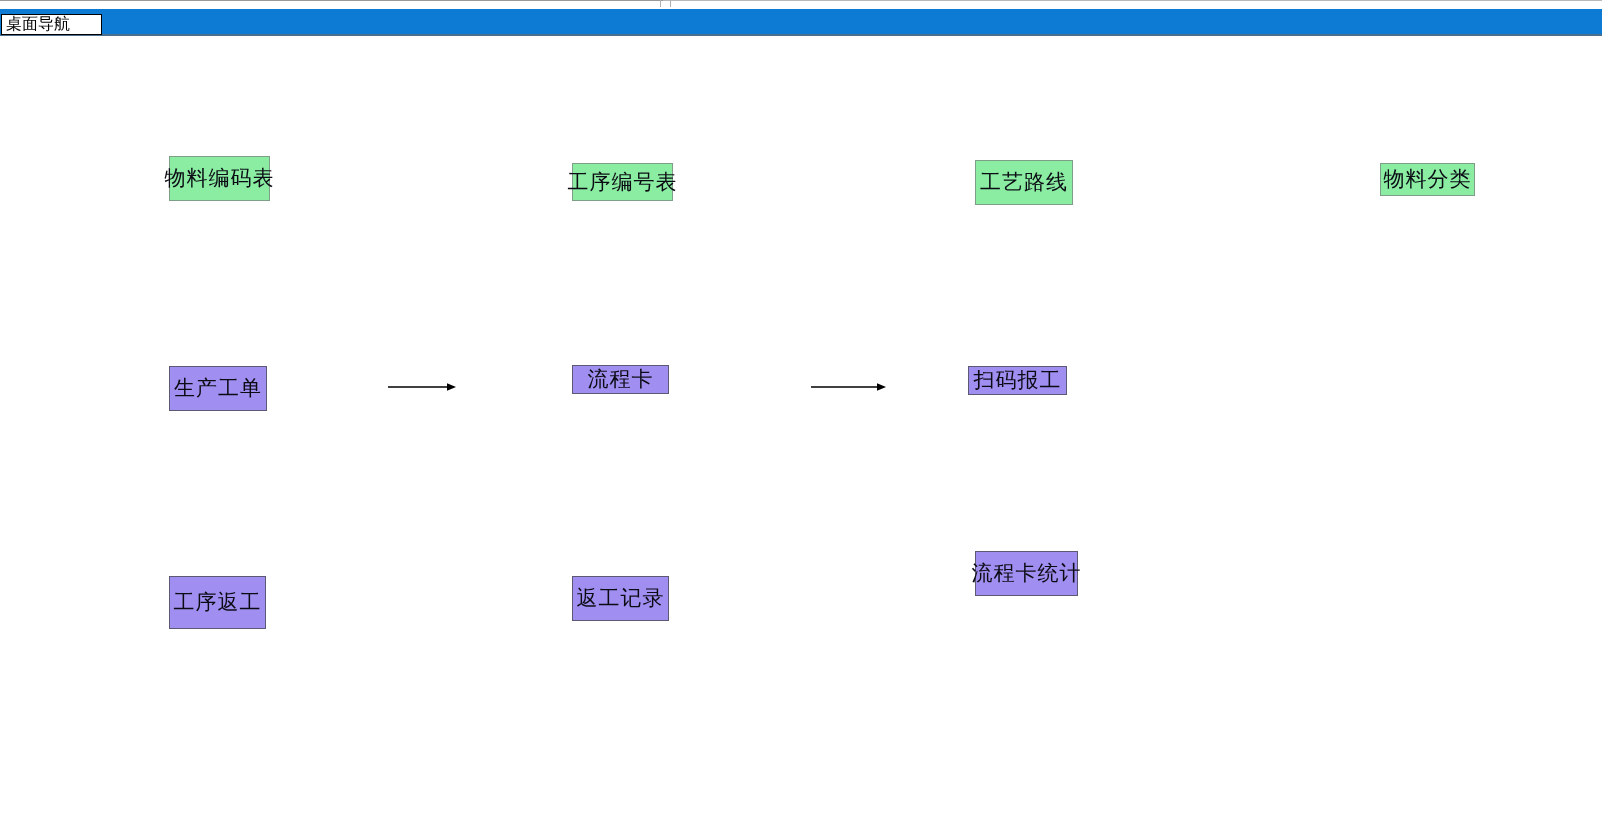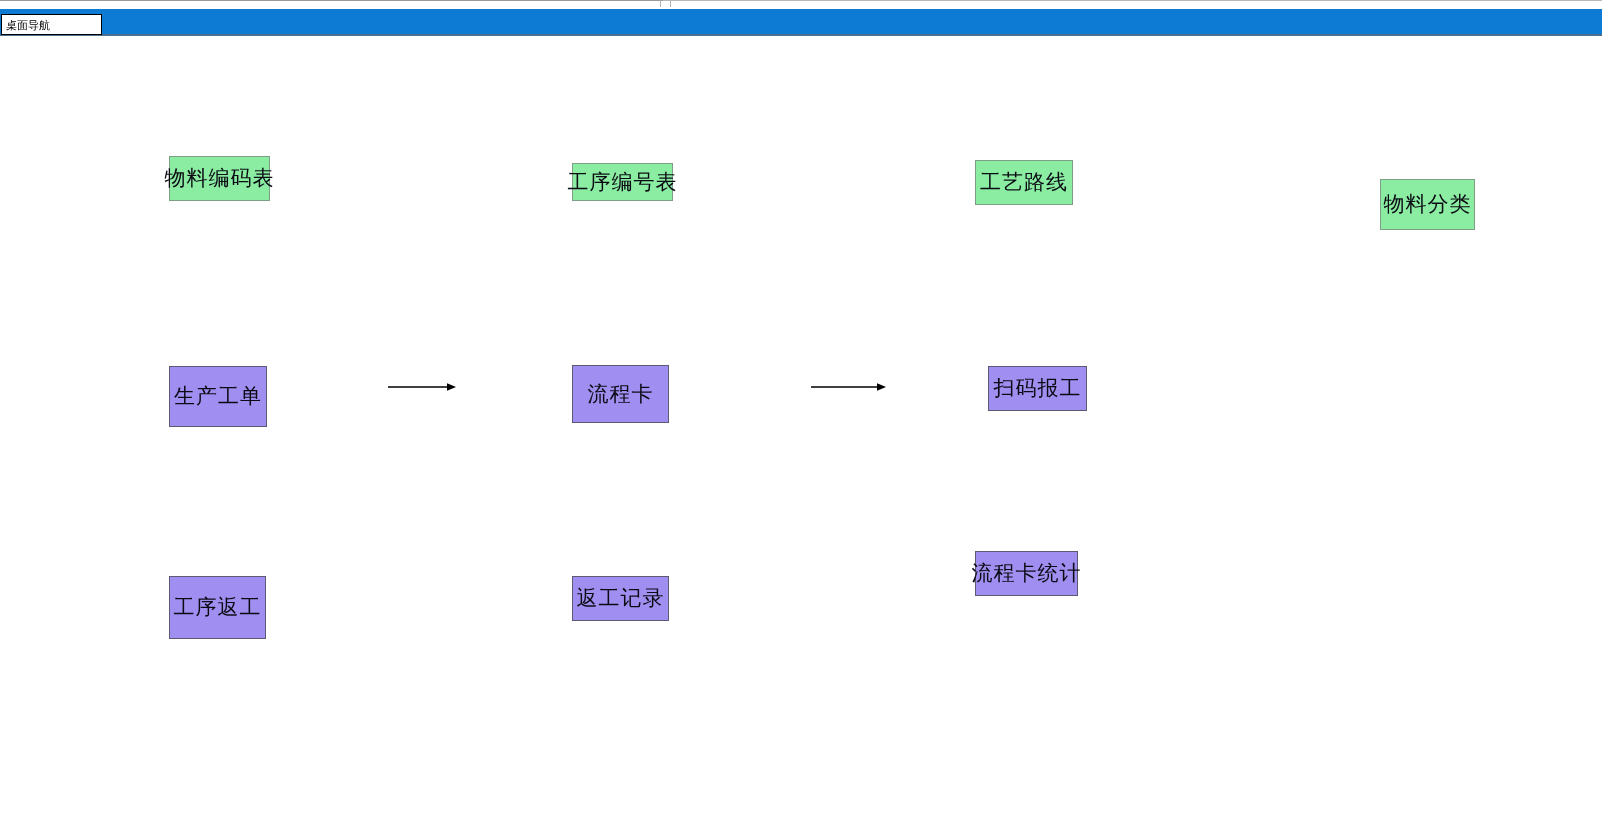--- a/index.html
+++ b/index.html
@@ -65,22 +65,22 @@
     width: 101px;
     height: 21px;
     background: #ffffff;
     border: 1px solid #000000;
     box-sizing: border-box;
     display: flex;
     align-items: center;
     padding-left: 4px;
   }
   .tab-label {
-    font-family: Liberation Sans, sans-serif;
-    font-size: 11px;
+    font-family: Liberation Mono, monospace;
+    font-size: 16px;
     line-height: 12px;
     color: #000000;
     white-space: nowrap;
     letter-spacing: 0px;
   }
 
   
   #canvas {
     position: absolute;
     left: 0;
@@ -150,33 +150,33 @@
     </div>
     <div class="node green" style="left: 169px; top: 120px; width: 101px; height: 45px;">
       <span>物料编码表</span>
     </div>
     <div class="node green" style="left: 572px; top: 127px; width: 101px; height: 38px;">
       <span>工序编号表</span>
     </div>
     <div class="node green" style="left: 975px; top: 124px; width: 98px; height: 45px;">
       <span>工艺路线</span>
     </div>
-    <div class="node green" style="left: 1380px; top: 127px; width: 95px; height: 51px; margin-top: 16px;">
+    <div class="node green" style="left: 1380px; top: 127px; width: 95px; height: 33px;">
       <span>物料分类</span>
     </div>
-    <div class="node purple" style="left: 169px; top: 330px; width: 98px; height: 61px;">
+    <div class="node purple" style="left: 169px; top: 330px; width: 98px; height: 45px;">
       <span>生产工单</span>
     </div>
-    <div class="node purple" style="left: 572px; top: 329px; width: 97px; height: 58px; text-align: center;">
+    <div class="node purple" style="left: 572px; top: 329px; width: 97px; height: 29px; text-align: center;">
       <span>流程卡</span>
     </div>
-    <div class="node purple" style="left: 988px; top: 330px; width: 99px; height: 45px;">
+    <div class="node purple" style="left: 968px; top: 330px; width: 99px; height: 29px;">
       <span>扫码报工</span>
     </div>
-    <div class="node purple" style="left: 169px; top: 540px; width: 97px; height: 63px;">
+    <div class="node purple" style="left: 169px; top: 540px; width: 97px; height: 53px;">
       <span>工序返工</span>
     </div>
     <div class="node purple" style="left: 572px; top: 540px; width: 97px; height: 45px;">
       <span>返工记录</span>
     </div>
     <div class="node purple" style="left: 975px; top: 515px; width: 103px; height: 45px;">
       <span>流程卡统计</span>
     </div>
   </div>
 

